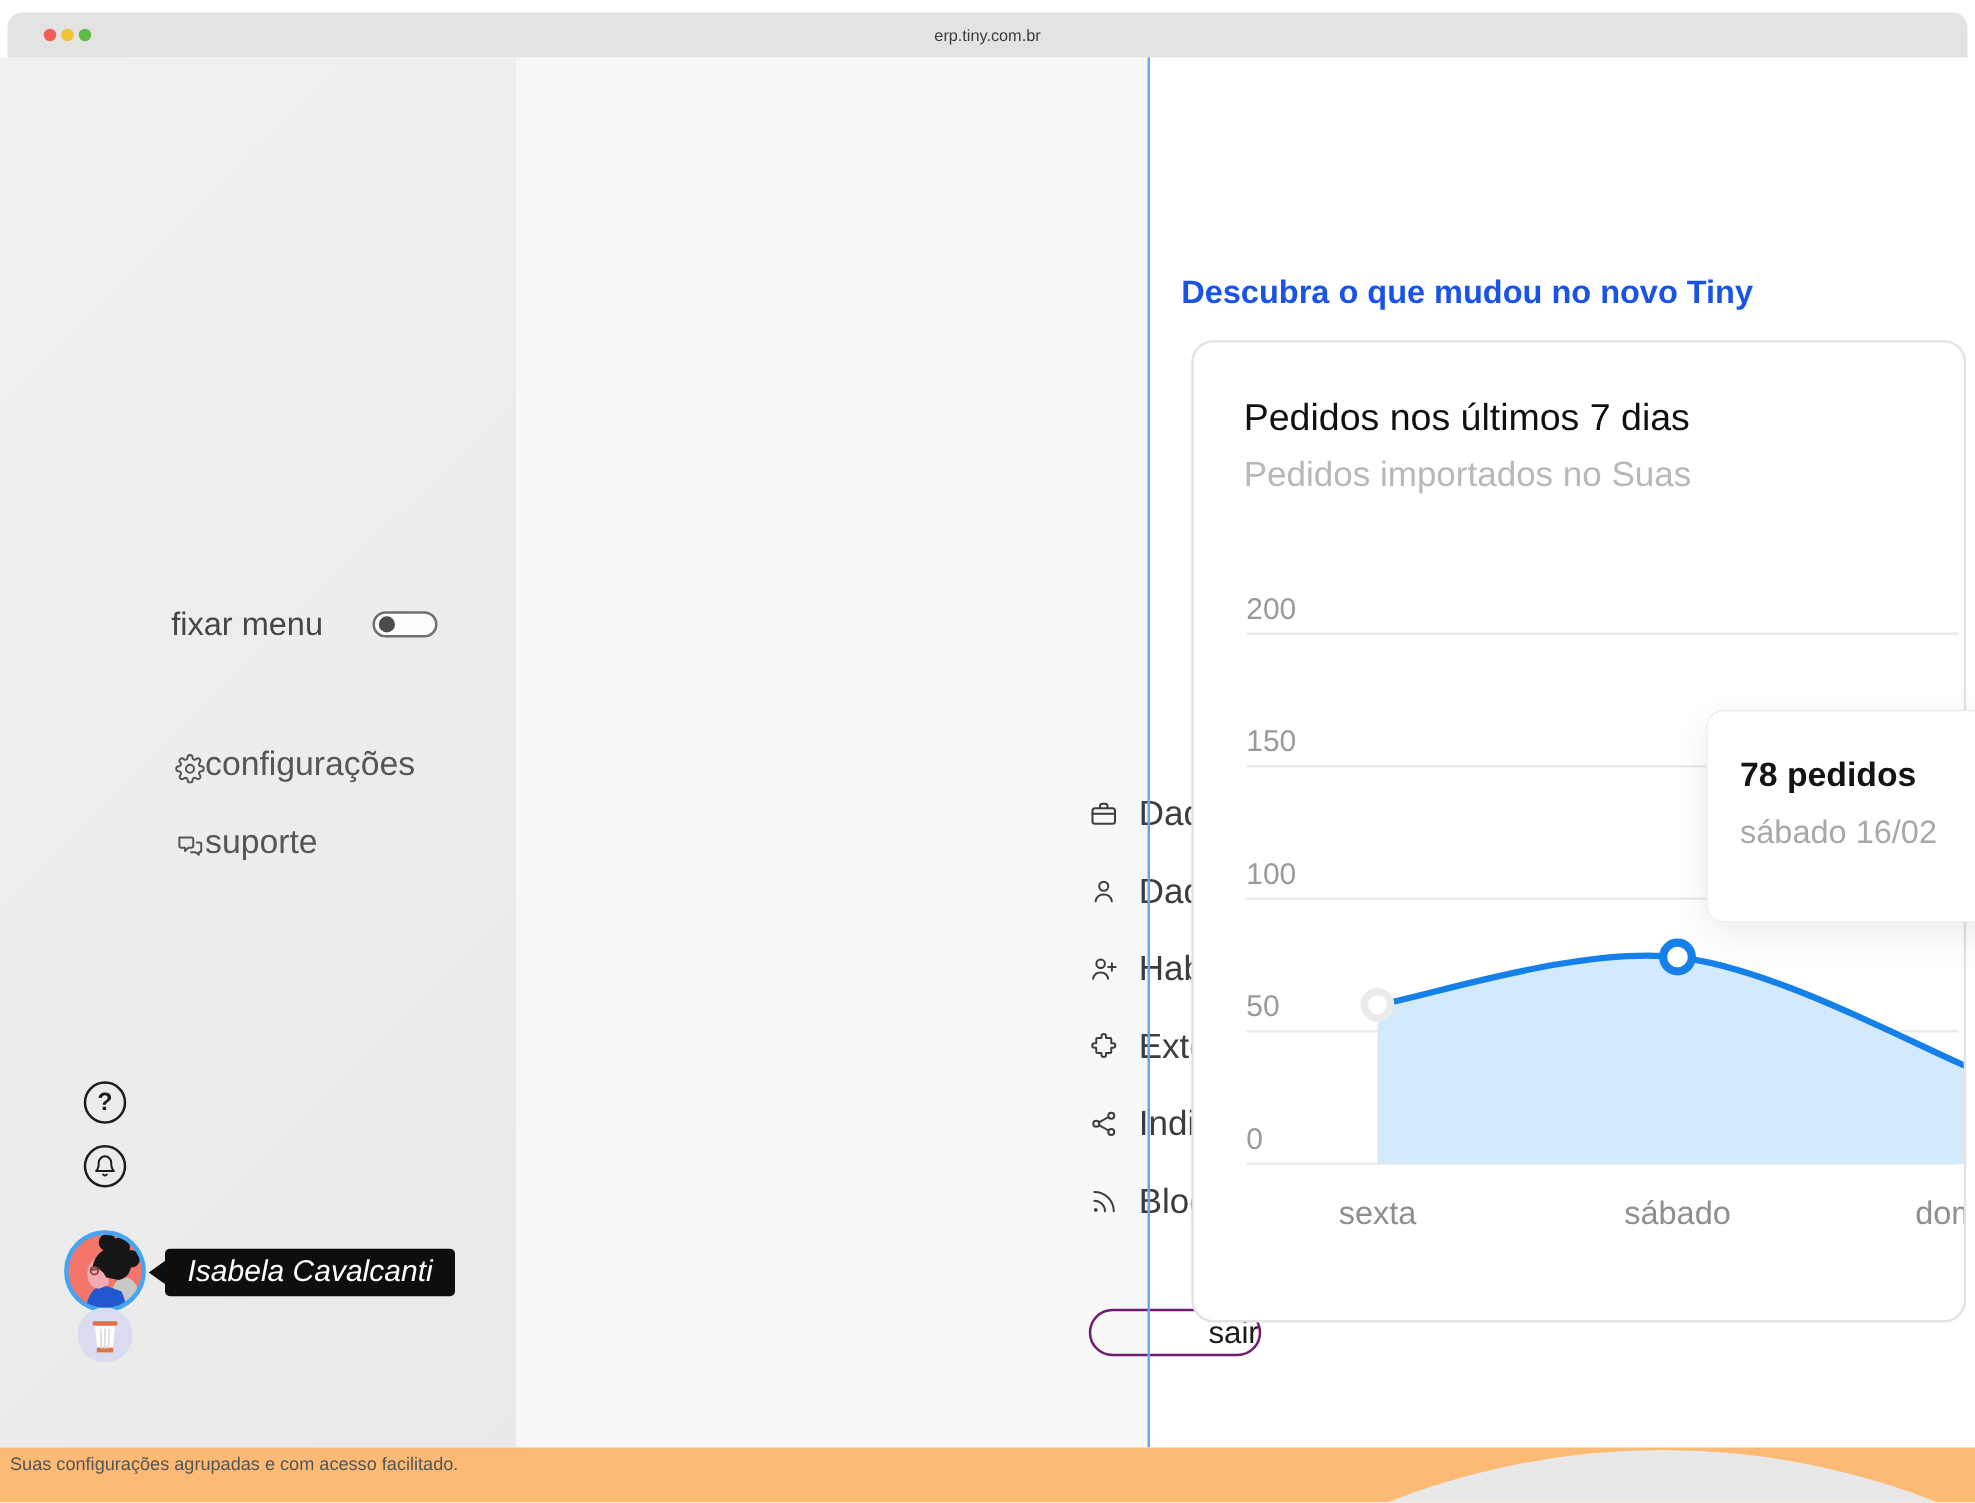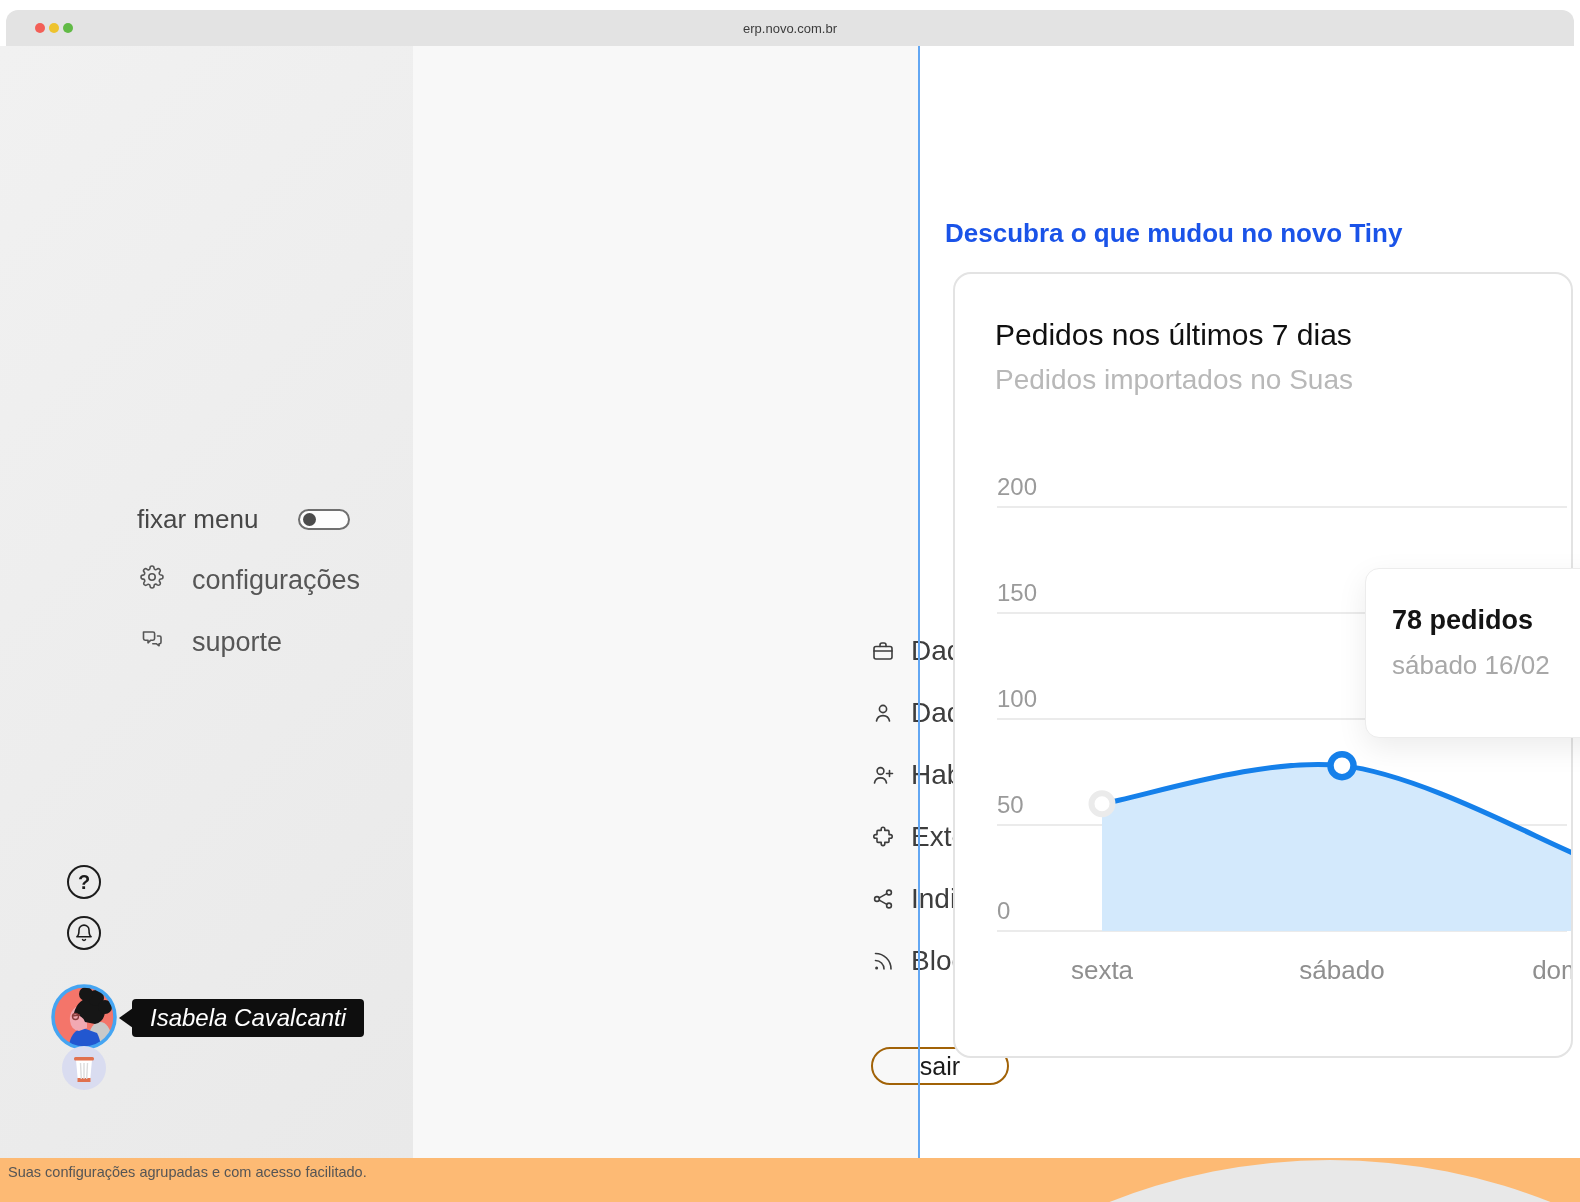--- a/index.html
+++ b/index.html
@@ -15,28 +15,28 @@
   .dot { width:10px; height:10px; border-radius:50%; }
   .urltext { font-size:13px; color:#3c3c3c; }
 
   
   .sidebar { position:absolute; left:0; top:46px; width:413px; height:1112px;
     background:linear-gradient(135deg,#f1f1f1 0%,#e9e9e9 100%); }
   .midpanel { position:absolute; left:413px; top:46px; width:505px; height:1112px; background:#f8f8f8; }
   .divider { position:absolute; left:918px; top:46px; width:2px; height:1112px; background:#63a7f3; }
 
   
-  .pinrow { position:absolute; left:137px; top:458px; display:flex; align-items:center; gap:40px; }
+  .pinrow { position:absolute; left:137px; top:438px; display:flex; align-items:center; gap:40px; }
   .pinlabel { font-size:26px; color:#474747; }
   .toggle { position:relative; width:52px; height:21px; border:2px solid #6f6f6f; border-radius:12px;
     background:#fdfdfd; cursor:pointer; }
   .knob { position:absolute; left:3px; top:2px; width:13px; height:13px; border-radius:50%; background:#4c4c4c; }
 
   .navlist { position:absolute; left:140px; top:519px; }
-  .navrow { height:62px; display:flex; align-items:flex-start; gap:28px; cursor:pointer; }
+  .navrow { height:62px; display:flex; align-items:flex-end; gap:0; cursor:pointer; }
   .navrow .nicon { width:24px; height:24px; color:#565656; flex:none; }
   .navrow .nlabel { font-size:27px; color:#565656; white-space:nowrap; }
 
   .circlebtn { position:absolute; left:67px; width:34px; height:34px; border:2px solid #1c1c1c;
     border-radius:50%; display:flex; align-items:center; justify-content:center;
     color:#1c1c1c; background:transparent; cursor:pointer; }
   .qmark { font-size:20px; font-weight:700; line-height:1; }
 
   .avatar { position:absolute; left:50px; top:937px; width:68px; height:68px; cursor:pointer; }
   .subbadge { position:absolute; left:62px; top:1000px; width:44px; height:44px; }
@@ -46,22 +46,22 @@
   .nametag .ntext { color:#fff; font-size:24px; white-space:nowrap; }
   .nametag-arrow { position:absolute; left:119px; top:962px; width:0; height:0;
     border-top:10px solid transparent; border-bottom:10px solid transparent; border-right:14px solid #0e0e0e; }
 
   
   .menulist { position:absolute; left:458px; top:574px; }
   .menurow { height:62px; display:flex; align-items:center; gap:16px; cursor:pointer; }
   .menurow .micon { width:24px; height:24px; color:#3d3d3d; flex:none; }
   .menurow .mlabel { font-size:28px; color:#3d3d3d; white-space:nowrap; }
   .sairbtn { position:absolute; left:458px; top:1001px; width:138px; height:38px;
-    border:2px solid #a16207; border-radius:999px; background:transparent;
-    font-size:25px; color:#1a1a1a; font-family:inherit; cursor:pointer; }
+    border:2px solid #701a75; border-radius:999px; background:transparent;
+    font-size:25px; color:#1a1a1a; font-family:inherit; cursor:pointer;text-align:right; }
 
   
   .greeting { position:absolute; left:945px; top:112px; font-size:44px; font-weight:800;
     color:#050505; letter-spacing:-0.5px; white-space:nowrap; }
   .discover { position:absolute; left:945px; top:174px; font-size:26px; font-weight:600;
     color:#1a53e8; white-space:nowrap; cursor:pointer;margin-top:44px; }
 
   .card { position:absolute; left:953px; top:272px; width:620px; height:786px;
     border:2px solid #e3e3e3; border-radius:18px; background:#fff; overflow:hidden; }
   .cardtitle { position:absolute; left:40px; top:44px; font-size:30px; font-weight:400; color:#101010; white-space:nowrap; }
@@ -88,21 +88,21 @@
 <body>
 
 <div id="app">
 
   <div class="topbar">
     <div class="dots">
       <span class="dot" id="dot-close" style="background: rgb(243, 95, 87);"></span>
       <span class="dot" id="dot-min" style="background: rgb(238, 195, 46);"></span>
       <span class="dot" id="dot-zoom" style="background: rgb(97, 186, 70);"></span>
     </div>
-    <span class="urltext">erp.novo.com.br</span>
+    <span class="urltext">erp.tiny.com.br</span>
   </div>
 
   <div class="sidebar">
     <div class="pinrow">
       <span class="pinlabel">fixar menu</span>
       <span class="toggle">
           <span class="knob"></span>
         </span>
     </div>
 

